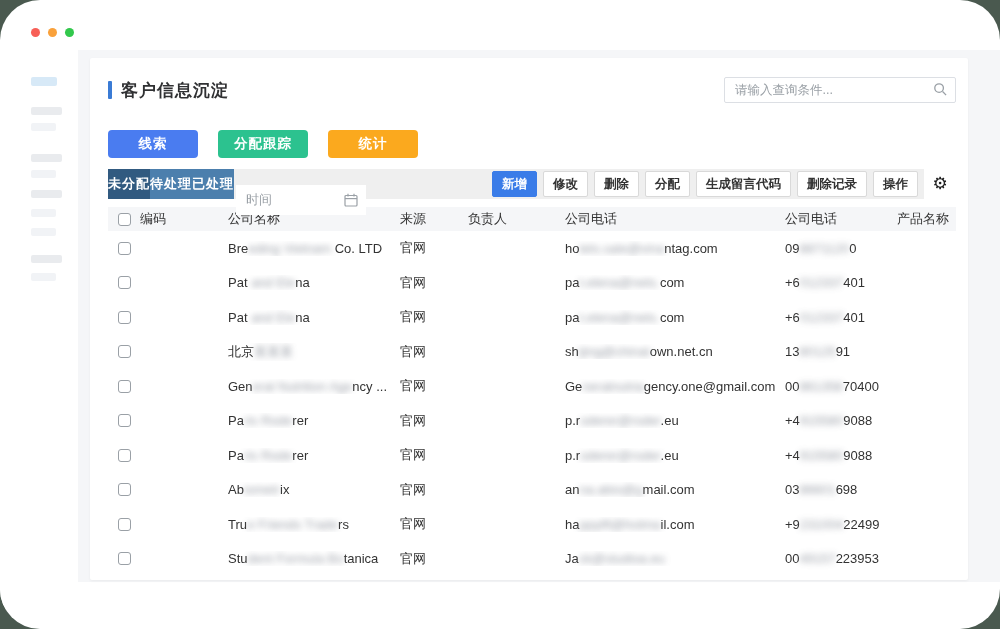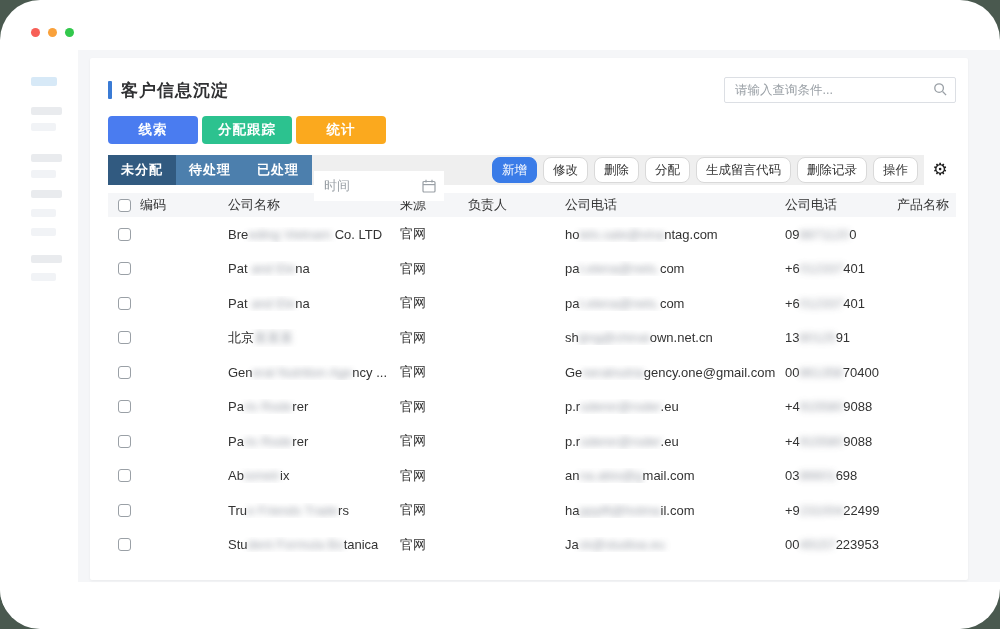--- a/index.html
+++ b/index.html
@@ -33,41 +33,41 @@
   .title-wrap { display:flex; align-items:center; gap:9px; }
   .accent-bar { width:4px; height:18px; background:#3a7bd5; border-radius:1px; }
   .page-title { font-size:17px; font-weight:bold; color:#303133; letter-spacing:1px; }
   .search-box { position:relative; width:260px; height:26px;padding-left:28px; }
   .search-box input { width:100%; height:100%; border:1px solid #dcdfe4; border-radius:2px;
           padding:0 28px 0 10px; font-size:12.5px; color:#333; outline:none; font-family:inherit; }
   .search-box input::placeholder { color:#9aa0a6; }
   .search-icon { position:absolute; right:8px; top:5px; width:15px; height:15px; }
 
   
-  .nav-row { display:flex; gap:4px; margin-top:12px; }
+  .nav-row { display:flex; gap:20px; margin-top:26px; }
   .nav-btn { height:28px; min-width:90px; padding:0 14px; border:none; border-radius:4px;
           color:#fff; font-size:13.5px; font-weight:bold; letter-spacing:1px; cursor:pointer;
           font-family:inherit; }
 
   
   .filter-bar { margin-top:11px; height:30px; background:#efefef; display:flex;
           align-items:center; justify-content:space-between; }
   .filter-left { display:flex; align-items:center; height:30px; }
-  .ftab { height:30px; padding:0 13px; border:none; color:#fff; font-size:13px; font-weight:bold;
+  .ftab { height:30px; padding:0 0; border:none; color:#fff; font-size:13px; font-weight:bold;
           background:#4c7fad; cursor:pointer; letter-spacing:1px; font-family:inherit; }
   .ftab.active { background:#315a80; }
   .date-box { position:relative; width:130px; height:30px; margin-left:2px;margin-top:31px; }
   .date-box input { width:100%; height:100%; border:none; background:#fff; padding:0 28px 0 10px;
           font-size:13px; outline:none; font-family:inherit; }
   .date-box input::placeholder { color:#9aa0a6; }
   .cal-icon { position:absolute; right:8px; top:8px; width:14px; height:14px; }
 
   .filter-right { display:flex; align-items:center; gap:6px; height:30px; }
-  .tbtn { height:26px; padding:0 9px; background:#fff; border:1px solid #d9d9d9; border-radius:8px;
-          font-size:12.5px; color:#333; cursor:pointer; white-space:nowrap; font-family:inherit; }
+  .tbtn { height:26px; padding:0 9px; background:#fff; border:1px solid #d9d9d9; border-radius:2px;
+          font-size:12.5px; color:#333; cursor:pointer; white-space:nowrap; font-family:inherit;font-weight:bold; }
   .tbtn.primary { background:#3a7ce8; border-color:#3a7ce8; color:#fff; }
   .gear-btn { height:30px; width:32px; background:#fff; border:none; font-size:17px; line-height:30px;
           color:#1c1c1c; cursor:pointer; text-align:center; }
 
   
   .table { margin-top:8px; }
   .thead { display:flex; align-items:center; height:24px; background:#f5f6f8; font-size:13px;
           color:#333; font-weight:500; }
   .trow { display:flex; align-items:center; height:34.5px; font-size:13px; color:#333;
           background:#fff; white-space:pre; }

